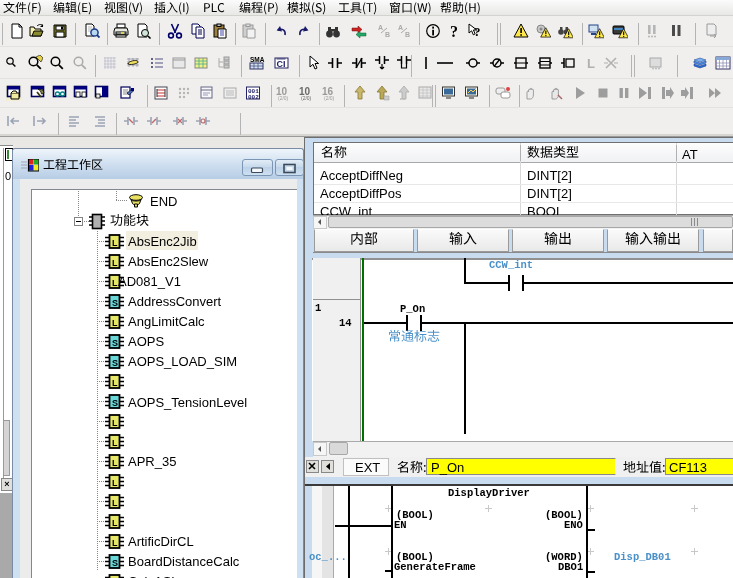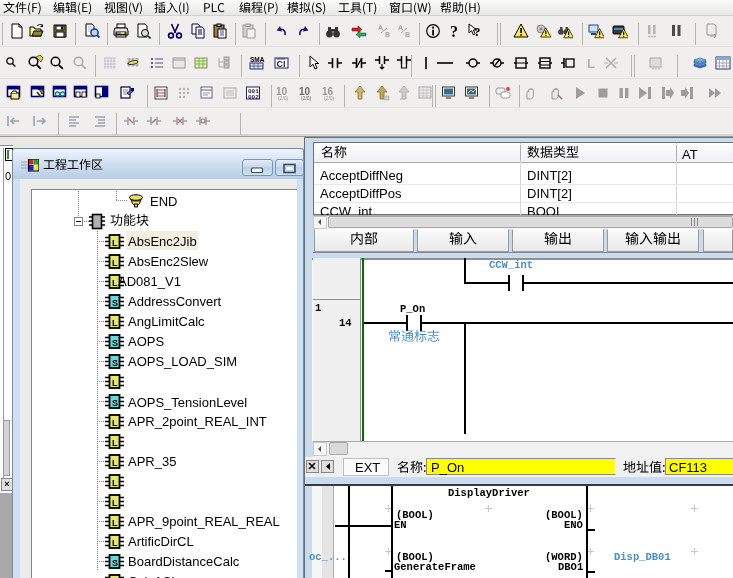--- a/index.html
+++ b/index.html
@@ -847,21 +847,20 @@
 <text x="8" y="11.5" font-family="Liberation Sans" font-size="9" font-weight="bold" fill="#000">S</text>
       </svg>
       <svg class="abs" style="left:97px;top:421px" width="10" height="1">
         <path d="M0,0.5H10" stroke="#888" stroke-width="1" stroke-dasharray="1,1"></path>
       </svg>
       <svg class="abs" style="left:104px;top:414px" width="21" height="15">
 <path d="M1,3.5h4M1,7.5h4M1,11.5h4M16,3.5h4M16,7.5h4M16,11.5h4" stroke="#000" stroke-width="1.5"></path>
 <rect x="5.5" y="1" width="10" height="13" fill="#e8e868" stroke="#000" stroke-width="1.8"></rect>
 <text x="8" y="11.5" font-family="Liberation Sans" font-size="9" font-weight="bold" fill="#000">L</text>
       </svg>
-      <div class="abs" style="left:128px;top:414px;font-size:13px">APR_2point_REAL_INT</div>
       <svg class="abs" style="left:97px;top:441px" width="10" height="1">
         <path d="M0,0.5H10" stroke="#888" stroke-width="1" stroke-dasharray="1,1"></path>
       </svg>
       <svg class="abs" style="left:104px;top:434px" width="21" height="15">
 <path d="M1,3.5h4M1,7.5h4M1,11.5h4M16,3.5h4M16,7.5h4M16,11.5h4" stroke="#000" stroke-width="1.5"></path>
 <rect x="5.5" y="1" width="10" height="13" fill="#e8e868" stroke="#000" stroke-width="1.8"></rect>
 <text x="8" y="11.5" font-family="Liberation Sans" font-size="9" font-weight="bold" fill="#000">L</text>
       </svg>
       <svg class="abs" style="left:97px;top:461px" width="10" height="1">
         <path d="M0,0.5H10" stroke="#888" stroke-width="1" stroke-dasharray="1,1"></path>
@@ -889,21 +888,20 @@
 <text x="8" y="11.5" font-family="Liberation Sans" font-size="9" font-weight="bold" fill="#000">L</text>
       </svg>
       <svg class="abs" style="left:97px;top:521px" width="10" height="1">
         <path d="M0,0.5H10" stroke="#888" stroke-width="1" stroke-dasharray="1,1"></path>
       </svg>
       <svg class="abs" style="left:104px;top:514px" width="21" height="15">
 <path d="M1,3.5h4M1,7.5h4M1,11.5h4M16,3.5h4M16,7.5h4M16,11.5h4" stroke="#000" stroke-width="1.5"></path>
 <rect x="5.5" y="1" width="10" height="13" fill="#e8e868" stroke="#000" stroke-width="1.8"></rect>
 <text x="8" y="11.5" font-family="Liberation Sans" font-size="9" font-weight="bold" fill="#000">L</text>
       </svg>
-      <div class="abs" style="left:128px;top:514px;font-size:13px">APR_9point_REAL_REAL</div>
       <svg class="abs" style="left:97px;top:541px" width="10" height="1">
         <path d="M0,0.5H10" stroke="#888" stroke-width="1" stroke-dasharray="1,1"></path>
       </svg>
       <svg class="abs" style="left:104px;top:534px" width="21" height="15">
 <path d="M1,3.5h4M1,7.5h4M1,11.5h4M16,3.5h4M16,7.5h4M16,11.5h4" stroke="#000" stroke-width="1.5"></path>
 <rect x="5.5" y="1" width="10" height="13" fill="#e8e868" stroke="#000" stroke-width="1.8"></rect>
 <text x="8" y="11.5" font-family="Liberation Sans" font-size="9" font-weight="bold" fill="#000">L</text>
       </svg>
       <div class="abs" style="left:128px;top:534px;font-size:13px">ArtificDirCL</div>
       <svg class="abs" style="left:97px;top:561px" width="10" height="1">

